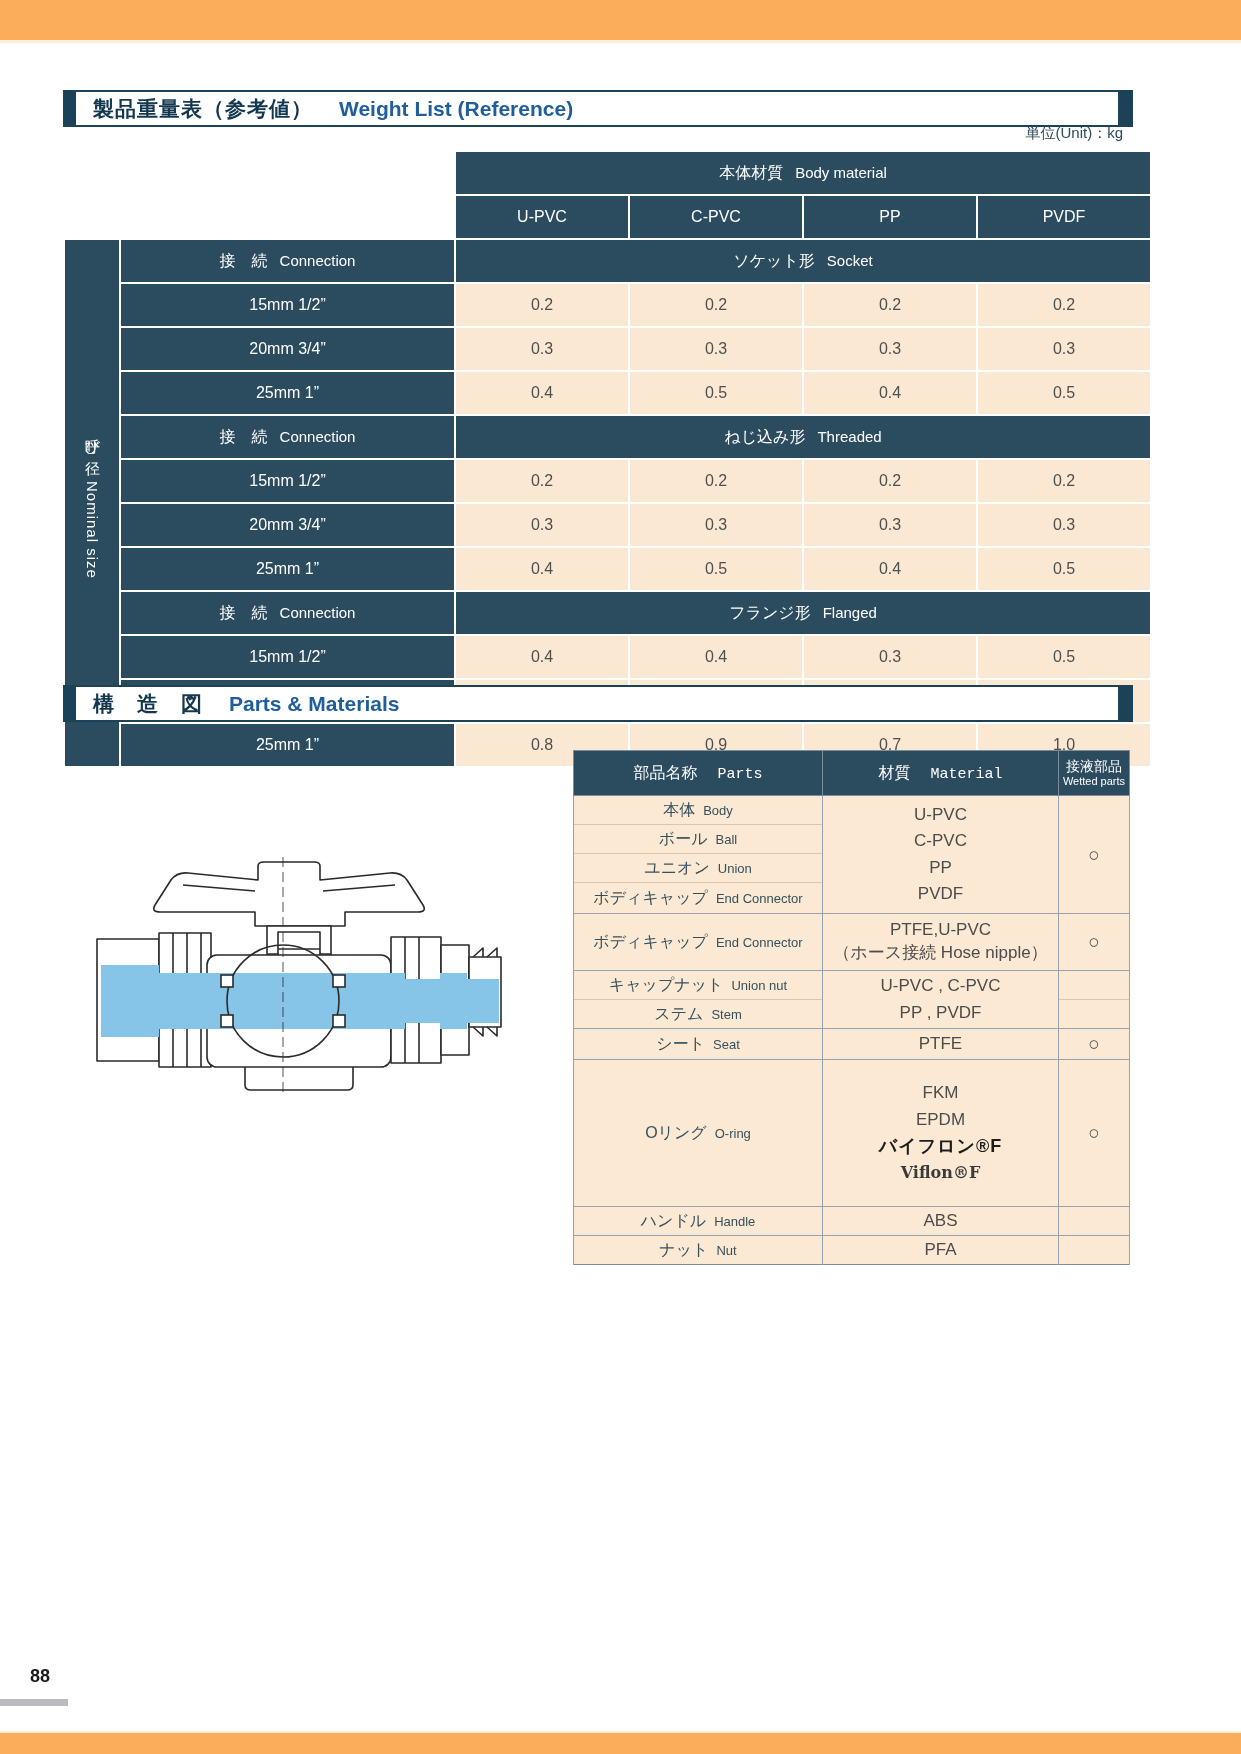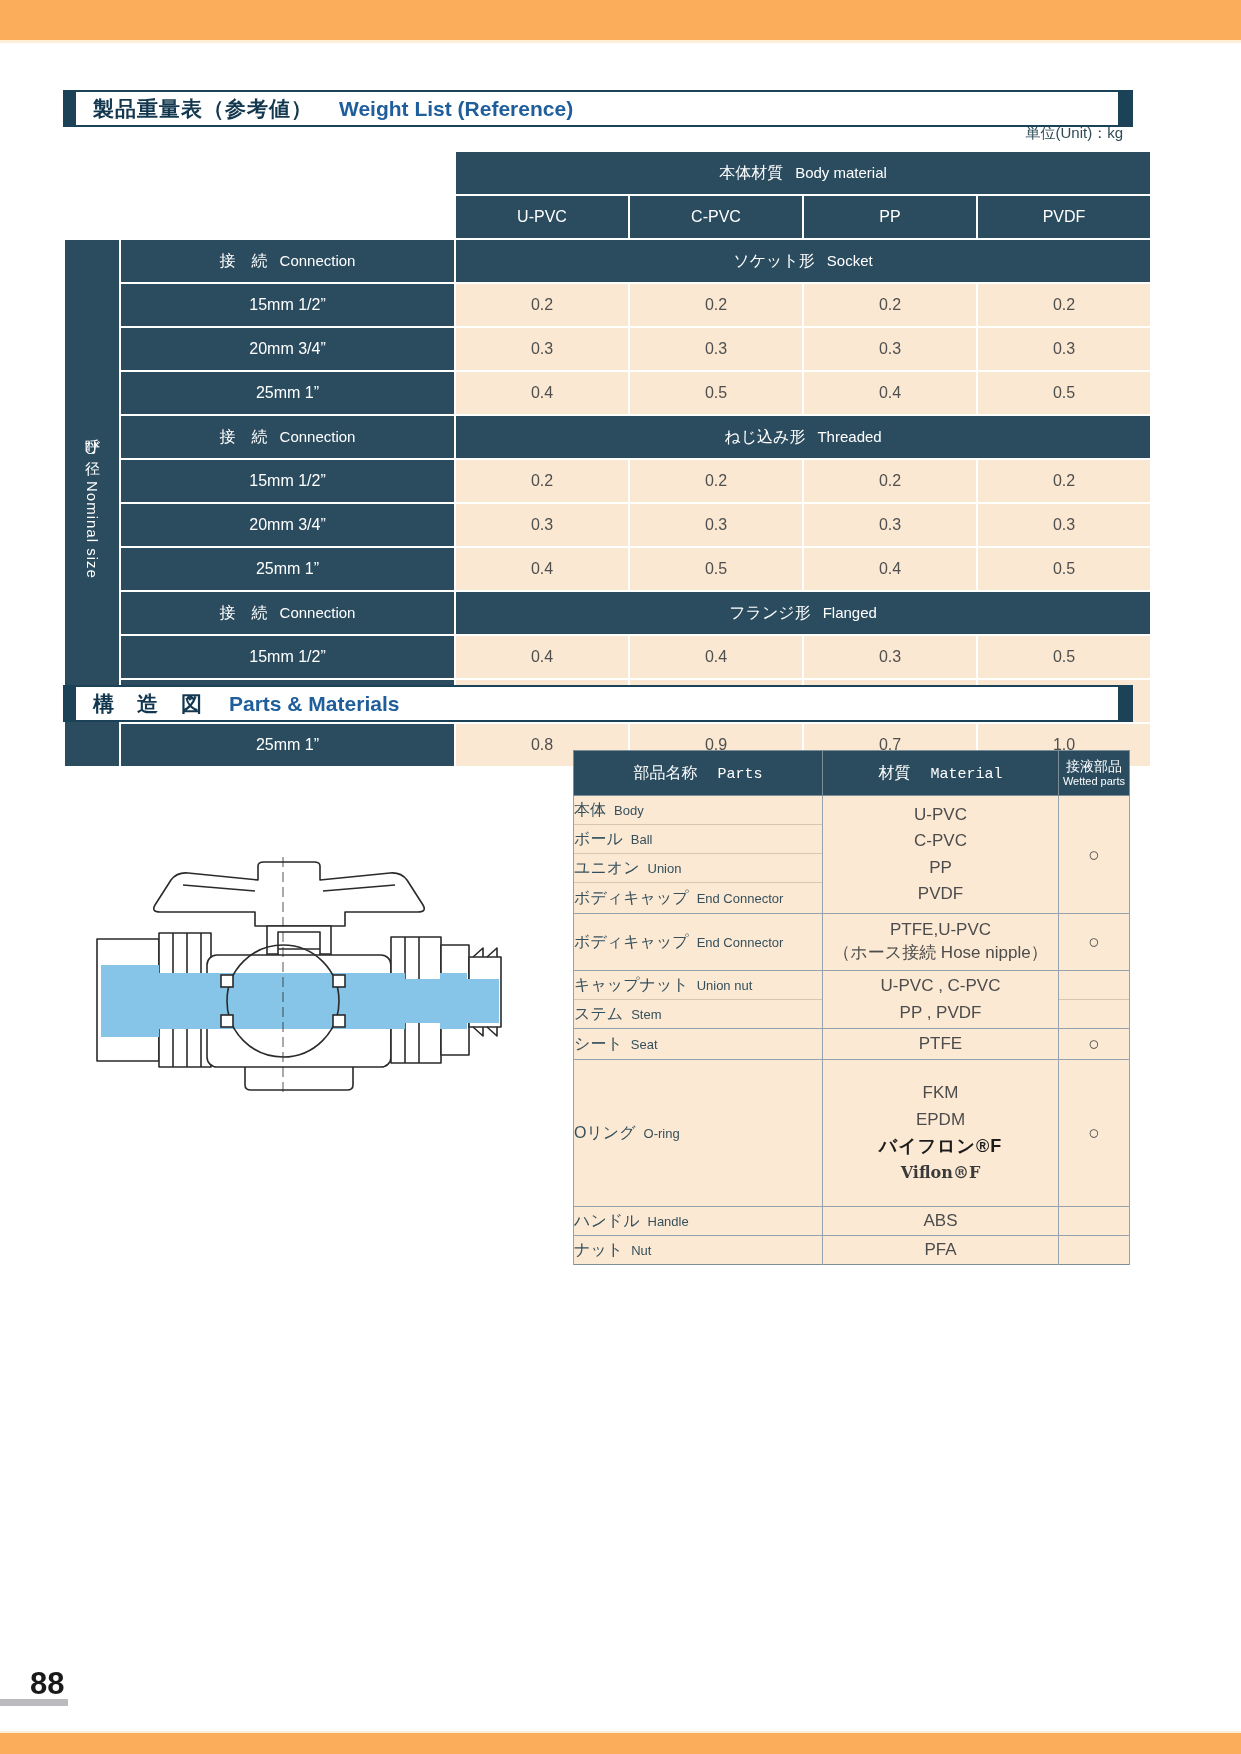--- a/index.html
+++ b/index.html
@@ -50,33 +50,33 @@
     border:1px solid #7E8E99;
   }
   table.parts th .h-jp{font-size:16px;} table.parts th .h-en{font-size:15px;margin-left:20px;font-family:Liberation Mono, monospace;}
   table.parts th.wetted-h{line-height:1.1;}
   table.parts th.wetted-h .wjp{font-size:14px;display:block;}
   table.parts th.wetted-h .wen{font-size:11px;display:block;}
   table.parts td{
     background:#FBE9D4;border-left:1px solid #97A3AC;border-right:1px solid #97A3AC;
     vertical-align:middle;padding:0;
   }
-  td.pname{padding-left:14px;height:28px;border-top:1px solid #D9C6AE;color:#35505C;text-align:left;}
+  td.pname{padding-left:14px;height:28px;border-top:1px solid #D9C6AE;color:#35505C;text-align:center;}
   td.pname .pjp{font-size:16px;} td.pname .pen{font-size:13px;margin-left:8px;}
   tr.grp-start td.pname{border-top:1px solid #97A3AC;}
   td.pmat{text-align:center;color:#4C4C4C;font-size:17px;line-height:1.55;border-top:1px solid #97A3AC;}
   td.pwet{text-align:center;color:#4C4C4C;font-size:19px;border-top:1px solid #97A3AC;}
   .brand-logo{font-weight:bold;color:#1c1c1c;font-size:18px;letter-spacing:1px;}
   .brand-latin{font-family:"DejaVu Serif","Liberation Serif",serif;font-weight:bold;font-size:16px;color:#3a3a3a;}
 
   
   .diagram{position:absolute;left:95px;top:833px;width:412px;height:272px;}
 
   
-  .page-number{position:absolute;left:30px;top:1666px;font-size:31px;font-weight:bold;color:#1a1a1a;}
+  .page-number{position:absolute;left:30px;top:1666px;font-size:18px;font-weight:bold;color:#1a1a1a;}
   .page-underline{position:absolute;left:0;top:1699px;width:68px;height:7px;background:#BBBBBF;}
 </style>
 </head>
 <body>
 
 <div class="top-bar"></div>
 
 <div class="section-bar" id="bar1">
   <div class="accent-left"></div>
   <span class="t-jp">製品重量表（参考値）</span>

